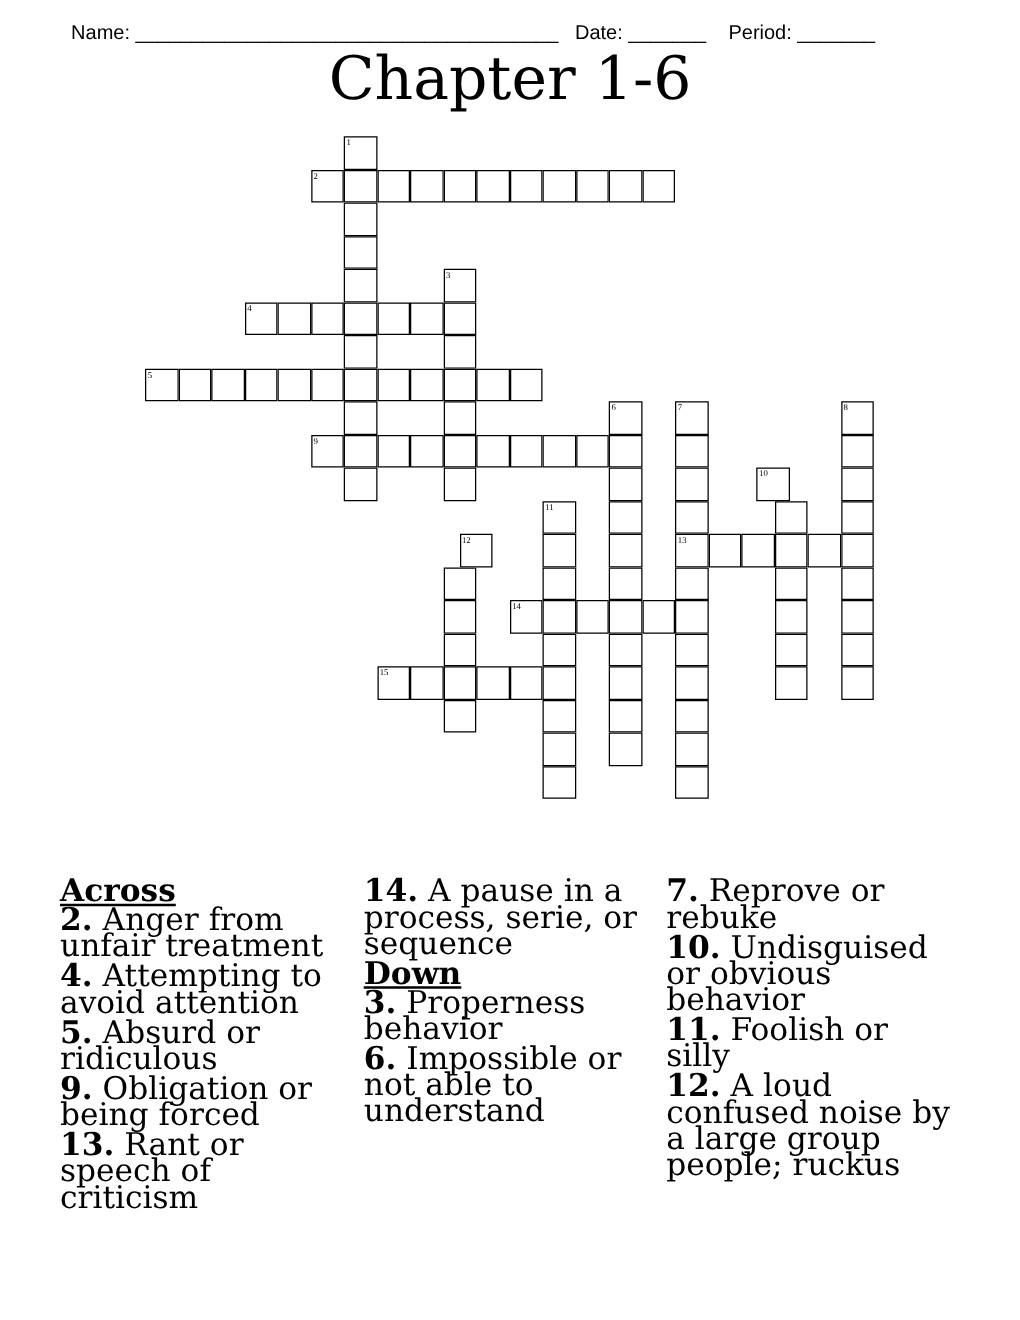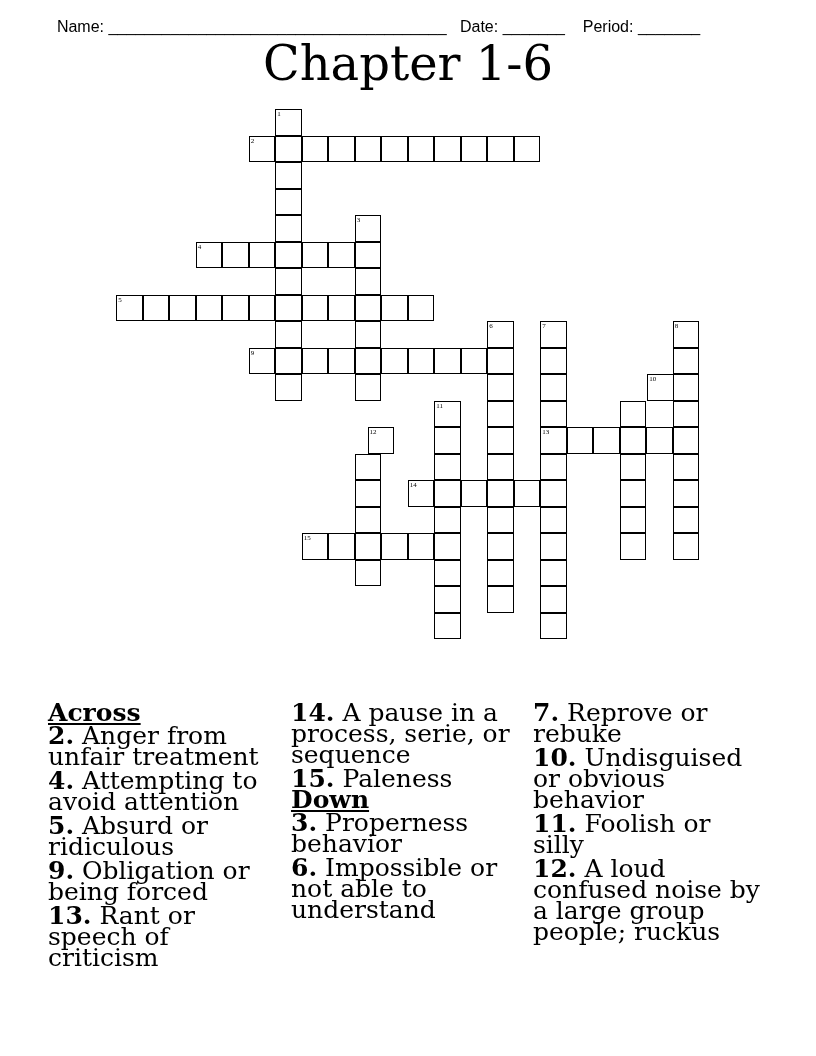--- a/index.html
+++ b/index.html
@@ -123,21 +123,21 @@
     <div class="cell" style="left: 673.5px; top: 534px;"></div>
     <div class="cell" style="left: 249.5px; top: 348.5px;">
       <span class="num">9</span>
     </div>
     <div class="cell" style="left: 302.5px; top: 348.5px;"></div>
     <div class="cell" style="left: 329px; top: 348.5px;"></div>
     <div class="cell" style="left: 382px; top: 348.5px;"></div>
     <div class="cell" style="left: 408.5px; top: 348.5px;"></div>
     <div class="cell" style="left: 435px; top: 348.5px;"></div>
     <div class="cell" style="left: 461.5px; top: 348.5px;"></div>
-    <div class="cell" style="left: 648px; top: 375px;">
+    <div class="cell" style="left: 606px; top: 375px;">
       <span class="num">10</span>
     </div>
     <div class="cell" style="left: 620.5px; top: 401.5px;"></div>
     <div class="cell" style="left: 620.5px; top: 428px;"></div>
     <div class="cell" style="left: 620.5px; top: 454.5px;"></div>
     <div class="cell" style="left: 620.5px; top: 481px;"></div>
     <div class="cell" style="left: 620.5px; top: 507.5px;"></div>
     <div class="cell" style="left: 620.5px; top: 534px;"></div>
     <div class="cell" style="left: 435px; top: 401.5px;">
       <span class="num">11</span>
@@ -178,21 +178,20 @@
   <div class="heading">Across</div>
   <div class="clue"><b>2.</b> <span>Anger from unfair treatment</span></div>
   <div class="clue"><b>4.</b> <span>Attempting to avoid attention</span></div>
   <div class="clue"><b>5.</b> <span>Absurd or ridiculous</span></div>
   <div class="clue"><b>9.</b> <span>Obligation or being forced</span></div>
   <div class="clue"><b>13.</b> <span>Rant or speech of criticism</span></div>
 </div>
 
 <div class="clues col2">
   <div class="clue"><b>14.</b> <span>A pause in a process, serie, or sequence</span></div>
-  <div class="clue" style="margin-bottom:0"><b>15.</b> <span>Paleness</span></div>
   <div class="heading">Down</div>
   <div class="clue"><b>3.</b> <span>Properness behavior</span></div>
   <div class="clue"><b>6.</b> <span>Impossible or not able to understand</span></div>
 </div>
 
 <div class="clues col3">
   <div class="clue"><b>7.</b> <span>Reprove or rebuke</span></div>
   <div class="clue"><b>10.</b> <span>Undisguised or obvious behavior</span></div>
   <div class="clue"><b>11.</b> <span>Foolish or silly</span></div>
   <div class="clue"><b>12.</b> <span>A loud confused noise by a large group people; ruckus</span></div>

